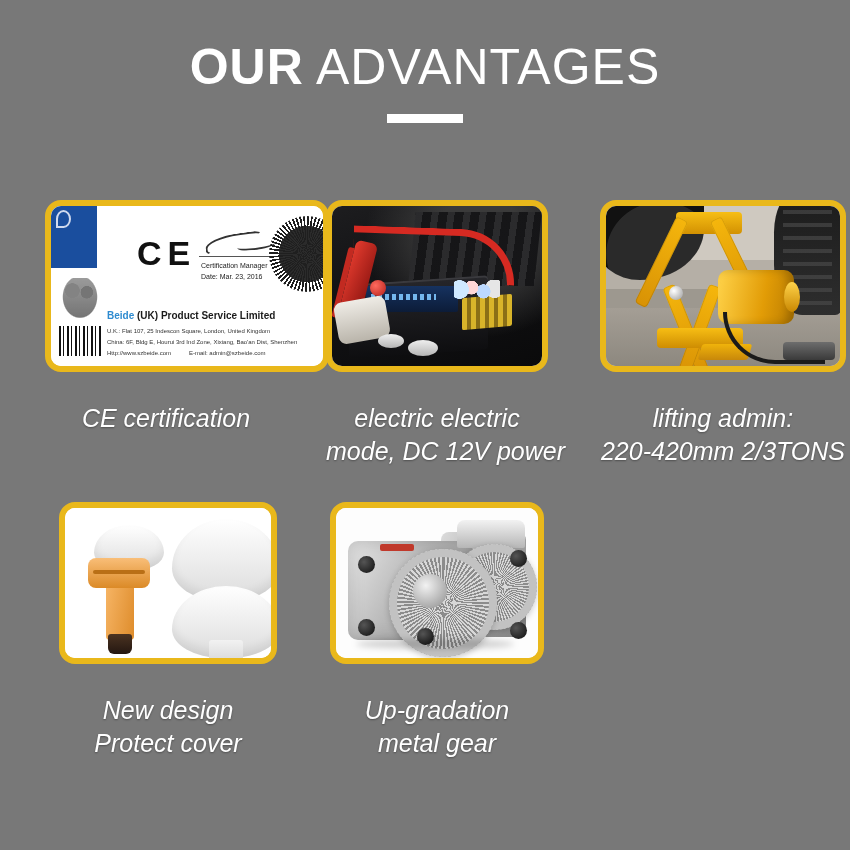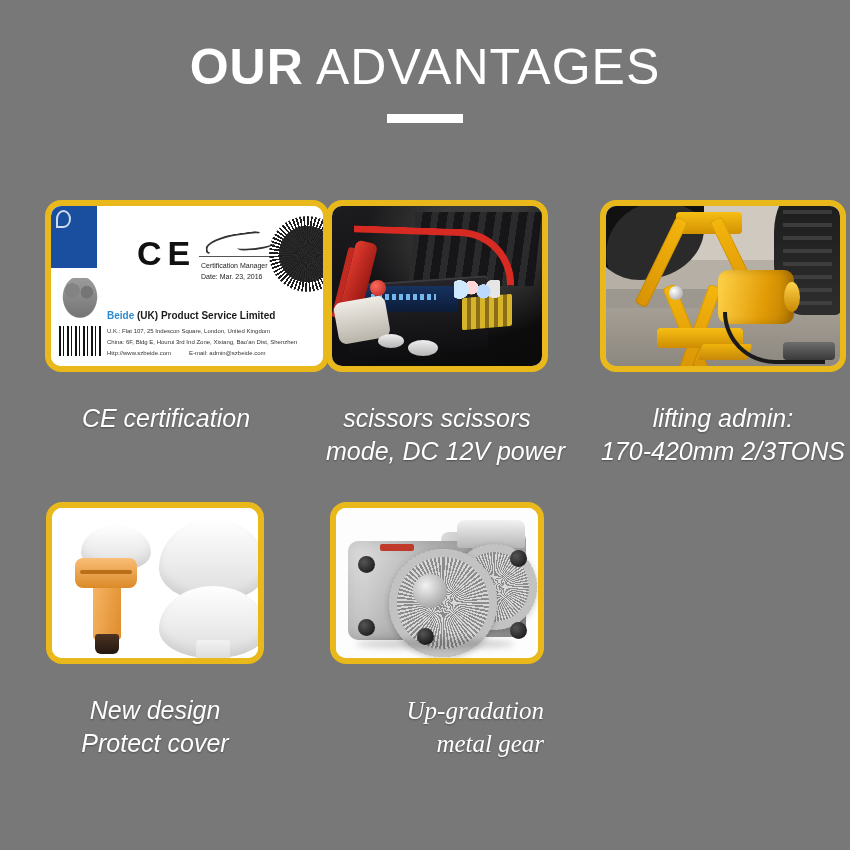--- a/index.html
+++ b/index.html
@@ -50,21 +50,21 @@
   .caption{
     margin-top:30px;
     color:#FFFFFF;
     font-style:italic;
     font-size:25px;
     line-height:1.33;
     text-shadow:0 1px 2px rgba(0,0,0,.35);
     white-space:nowrap;
   }
   .cap-center{text-align:center;}
-  .cap-left{text-align:right;font-family:Liberation Serif, serif;}
+  .cap-left{text-align:center;}
 
   
   .ce{position:absolute;inset:0;background:#fff;}
   .ce-blue{position:absolute;left:0;top:0;width:46px;height:62px;background:#1A4E9E;}
   .ce-blue:after{
     content:"";position:absolute;left:5px;top:4px;width:11px;height:14px;
     border:2px solid #cfd9ee;border-radius:50% 50% 50% 0;
   }
   .ce-crest{
     position:absolute;left:10px;top:72px;width:38px;height:42px;
@@ -430,21 +430,21 @@
             <div class="bat-clamp"></div>
             <div class="bat-cap"></div>
             <div class="bat-fuse"></div>
             <div class="bat-dots"></div>
             <div class="bat-cx1"></div>
             <div class="bat-cx2"></div>
           </div>
         </div>
       </div>
       <div class="caption cap-center">
-        <div>scissors scissors</div>
+        <div>electric electric</div>
         <div>mode, DC 12V power</div>
       </div>
     </div>
 
     <div class="cell" style="left:600px;top:32px;width:246px;">
       <div class="card" style="width:246px;height:172px;">
         <div class="photo">
           <div class="jack">
             <div class="jack-ground"></div>
             <div class="jack-tirel"></div>
@@ -458,29 +458,29 @@
             <div class="jack-motor"></div>
             <div class="jack-base"></div>
             <div class="jack-foot"></div>
             <div class="jack-cord"></div>
             <div class="jack-plug"></div>
           </div>
         </div>
       </div>
       <div class="caption cap-center">
         <div>lifting admin:</div>
-        <div>170-420mm 2/3TONS</div>
+        <div>220-420mm 2/3TONS</div>
       </div>
     </div>
 
   </div>
 
   <div class="row row-bottom">
 
-    <div class="cell" style="left:46px;top:14px;width:218px;">
+    <div class="cell" style="left:59px;top:14px;width:218px;">
       <div class="card" style="width:218px;height:162px;">
         <div class="photo">
           <div class="cov">
             <div class="cov-piece c1"></div>
             <div class="cov-piece c2"></div>
             <div class="cov-piece c3"></div>
             <div class="c3b"></div>
             <div class="cov-orange"></div>
             <div class="cov-orange-head"></div>
             <div class="cov-tip"></div>

